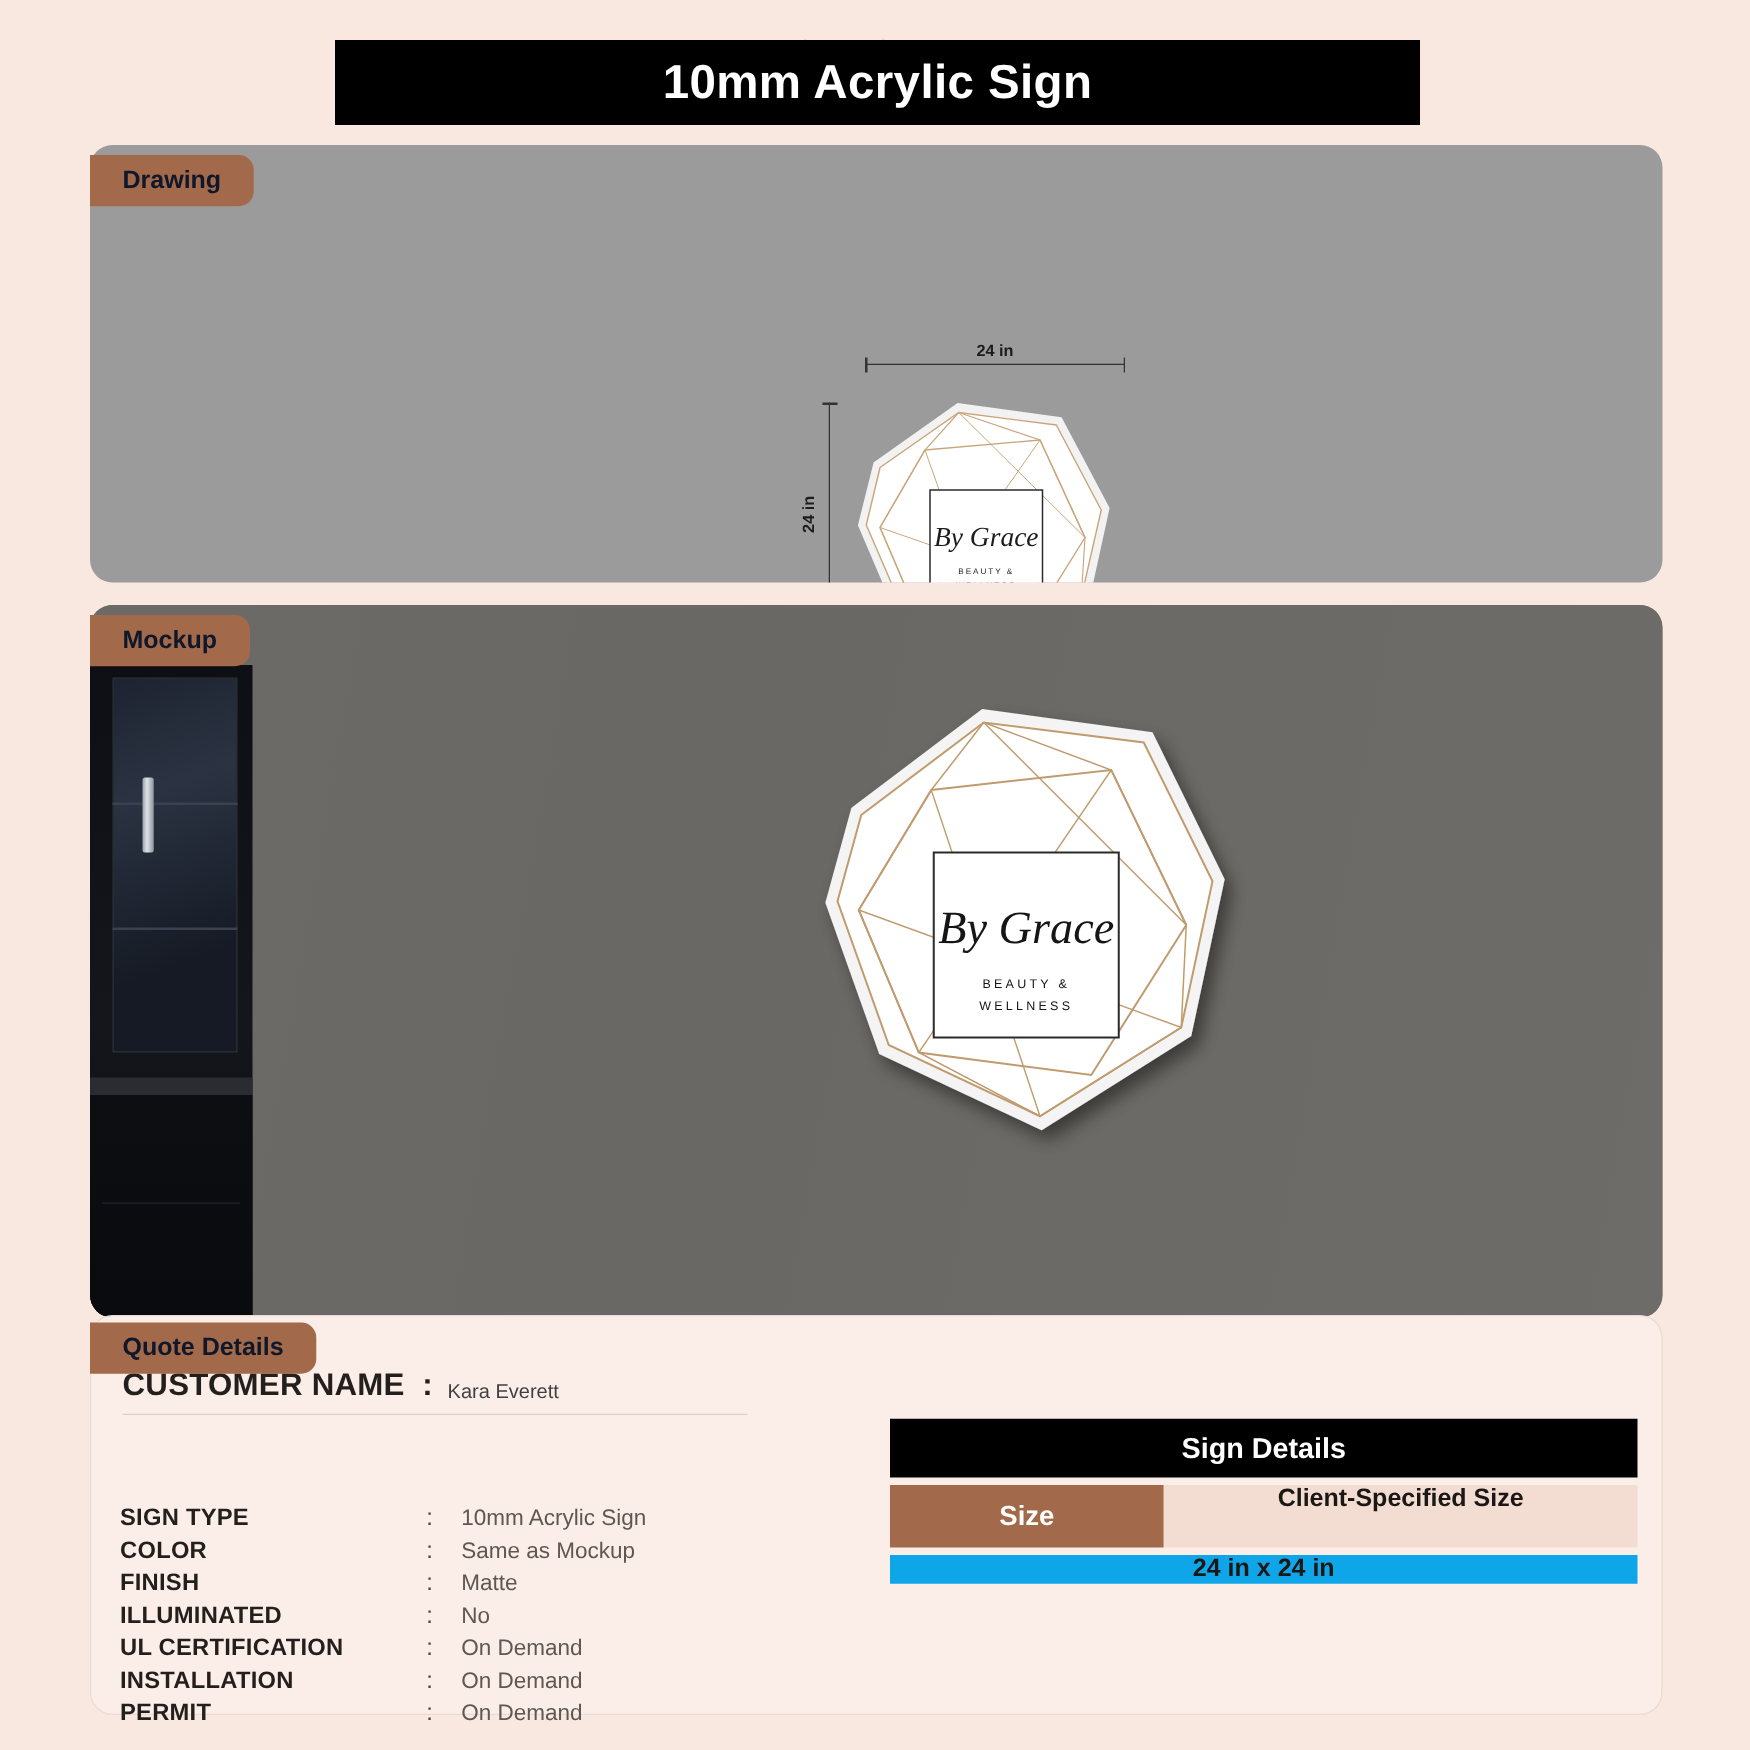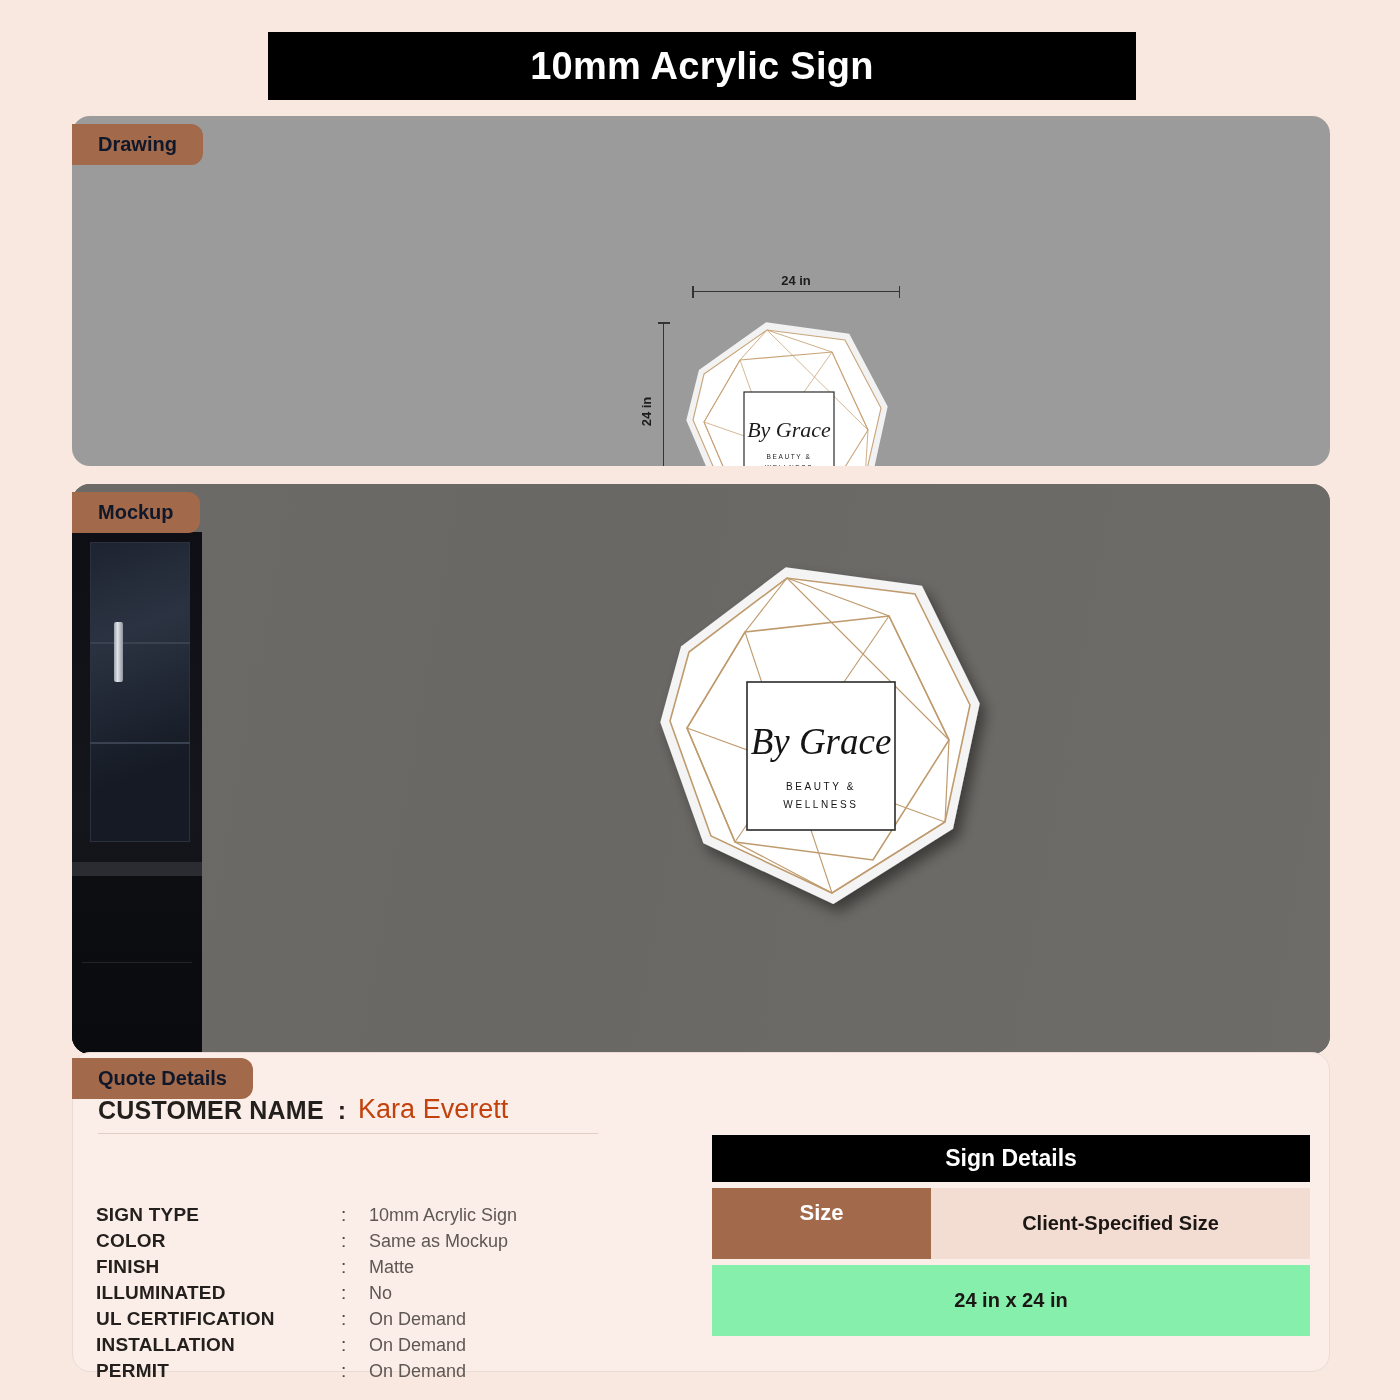--- a/index.html
+++ b/index.html
@@ -176,21 +176,21 @@
   }
   .customer-label {
     font-size: 25px; font-weight: bold; color: #231f1d;
     letter-spacing: 0.2px;
   }
   .customer-colon {
     font-size: 25px; font-weight: bold; color: #231f1d;
     margin: 0 12px 0 14px;
   }
   .customer-value {
-    font-size: 27px; color: #c2410c;
+    font-size: 16px; color: #404040;
   }
 
   .spec-table {
     position: absolute;
     left: 96px; top: 1204px;
     width: 560px;
   }
   .spec-row { display: flex; align-items: baseline; height: 26px; }
   .spec-key {
     width: 245px;
@@ -219,23 +219,23 @@
     background: #a2694a; color: #fff;
     font-size: 22px; font-weight: bold;
     text-align: center;
     padding: 12px 0;
   }
   .sd-val {
     flex: 1;
     background: #f3ddd3; color: #1b1714;
     font-size: 20px; font-weight: bold;
     text-align: center;
-    padding: 24px 0;
-  }
-  .sd-row.alt .sd-val { background: #86efac; }
+    padding: 0 0;
+  }
+  .sd-row.alt .sd-val { background: #0ea5e9; }
   .sd-row.alt2 .sd-val { background: #eed6ca; }
 </style>
 </head>
 <body>
 
 <div class="page">
 
   <div class="watermark">Lorem Ipsum</div>
 
   <div class="title-bar">

